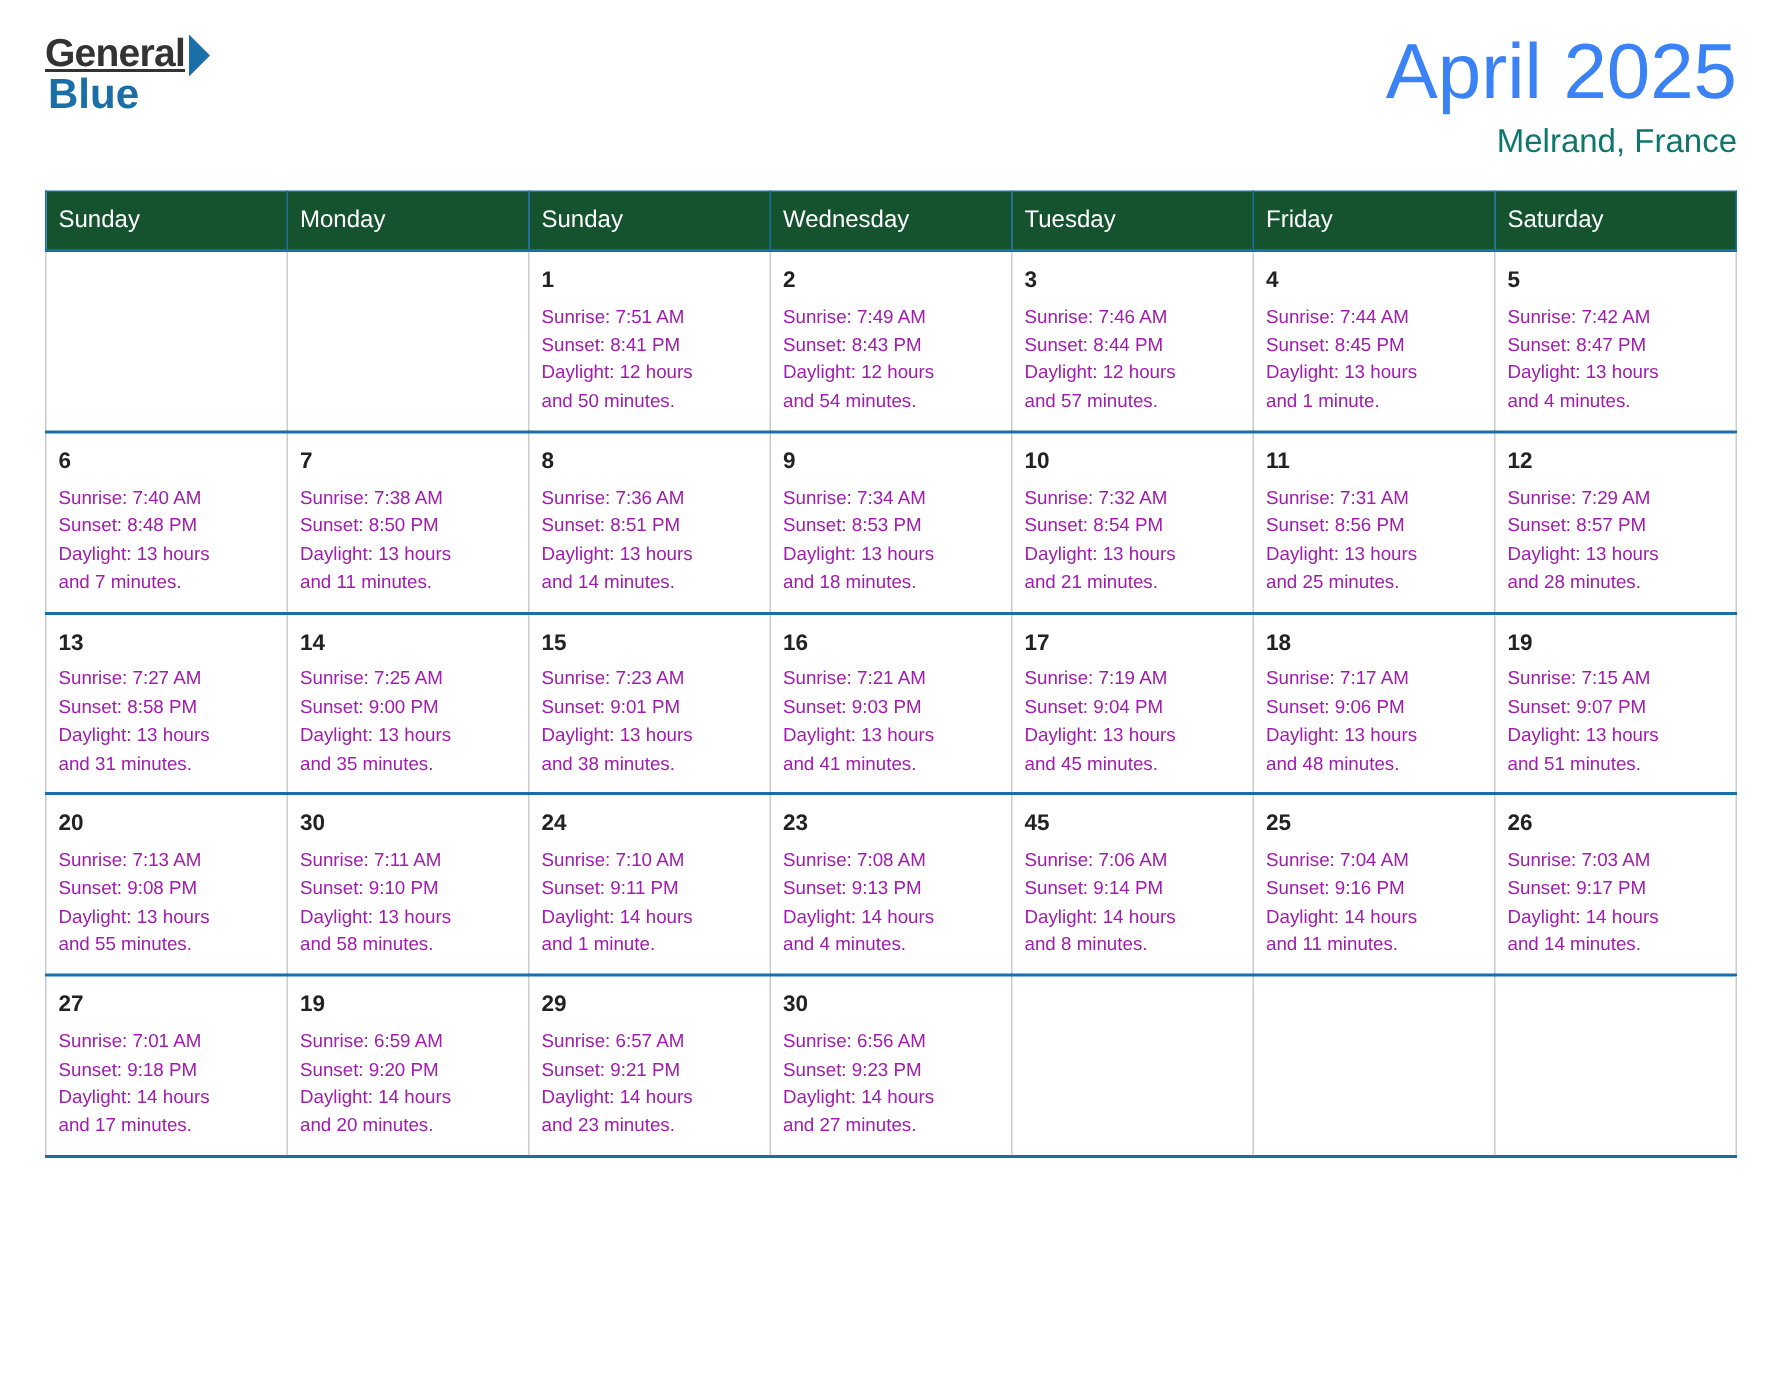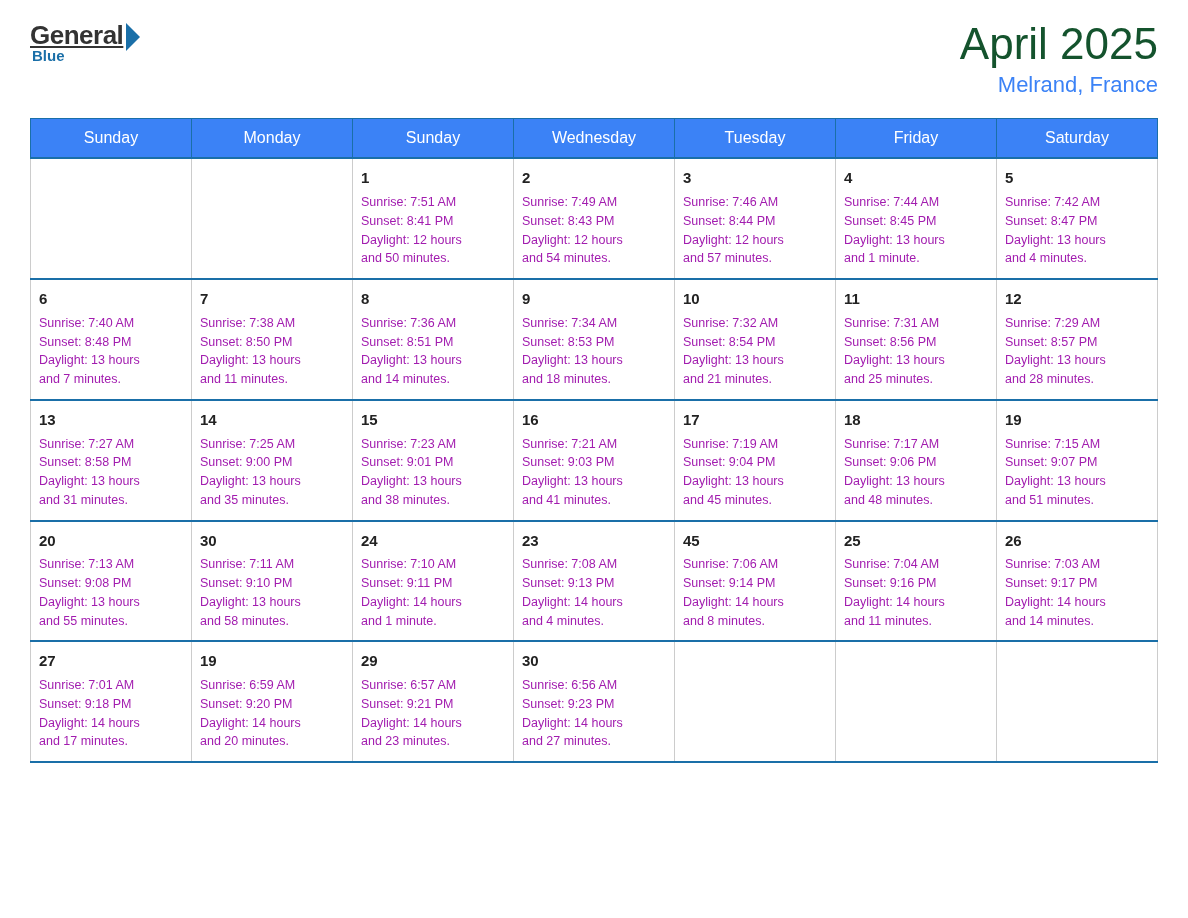--- a/index.html
+++ b/index.html
@@ -36,51 +36,51 @@
     .logo-triangle {
       width: 0;
       height: 0;
       border-left: 14px solid #1a6fa8;
       border-top: 14px solid transparent;
       border-bottom: 14px solid transparent;
       margin-left: 3px;
       margin-top: 2px;
     }
     .logo-bottom {
-      font-size: 15px;
+      font-size: 28px;
       font-weight: bold;
       color: #1a6fa8;
       margin-top: -4px;
       margin-left: 2px;
     }
     .title-block {
       text-align: right;
     }
     .title-block h1 {
-      font-size: 44px;
+      font-size: 52px;
       font-weight: normal;
-      color: #14532d;
+      color: #3b82f6;
       line-height: 1.1;
     }
     .title-block h2 {
       font-size: 22px;
       font-weight: normal;
-      color: #3b82f6;
+      color: #0f766e;
       margin-top: 4px;
     }
     .calendar {
       width: 100%;
       border-collapse: collapse;
       border: 1px solid #ccc;
     }
     .calendar th {
-      background-color: #3b82f6;
+      background-color: #14532d;
       color: #fff;
       padding: 10px 8px;
-      text-align: center;
+      text-align: left;
       font-size: 16px;
       font-weight: normal;
       border: 1px solid #1a6fa8;
       margin-left: 28px;
     }
     .calendar td {
       vertical-align: top;
       padding: 8px 8px 10px 8px;
       border: 1px solid #ccc;
       width: 14.28%;

